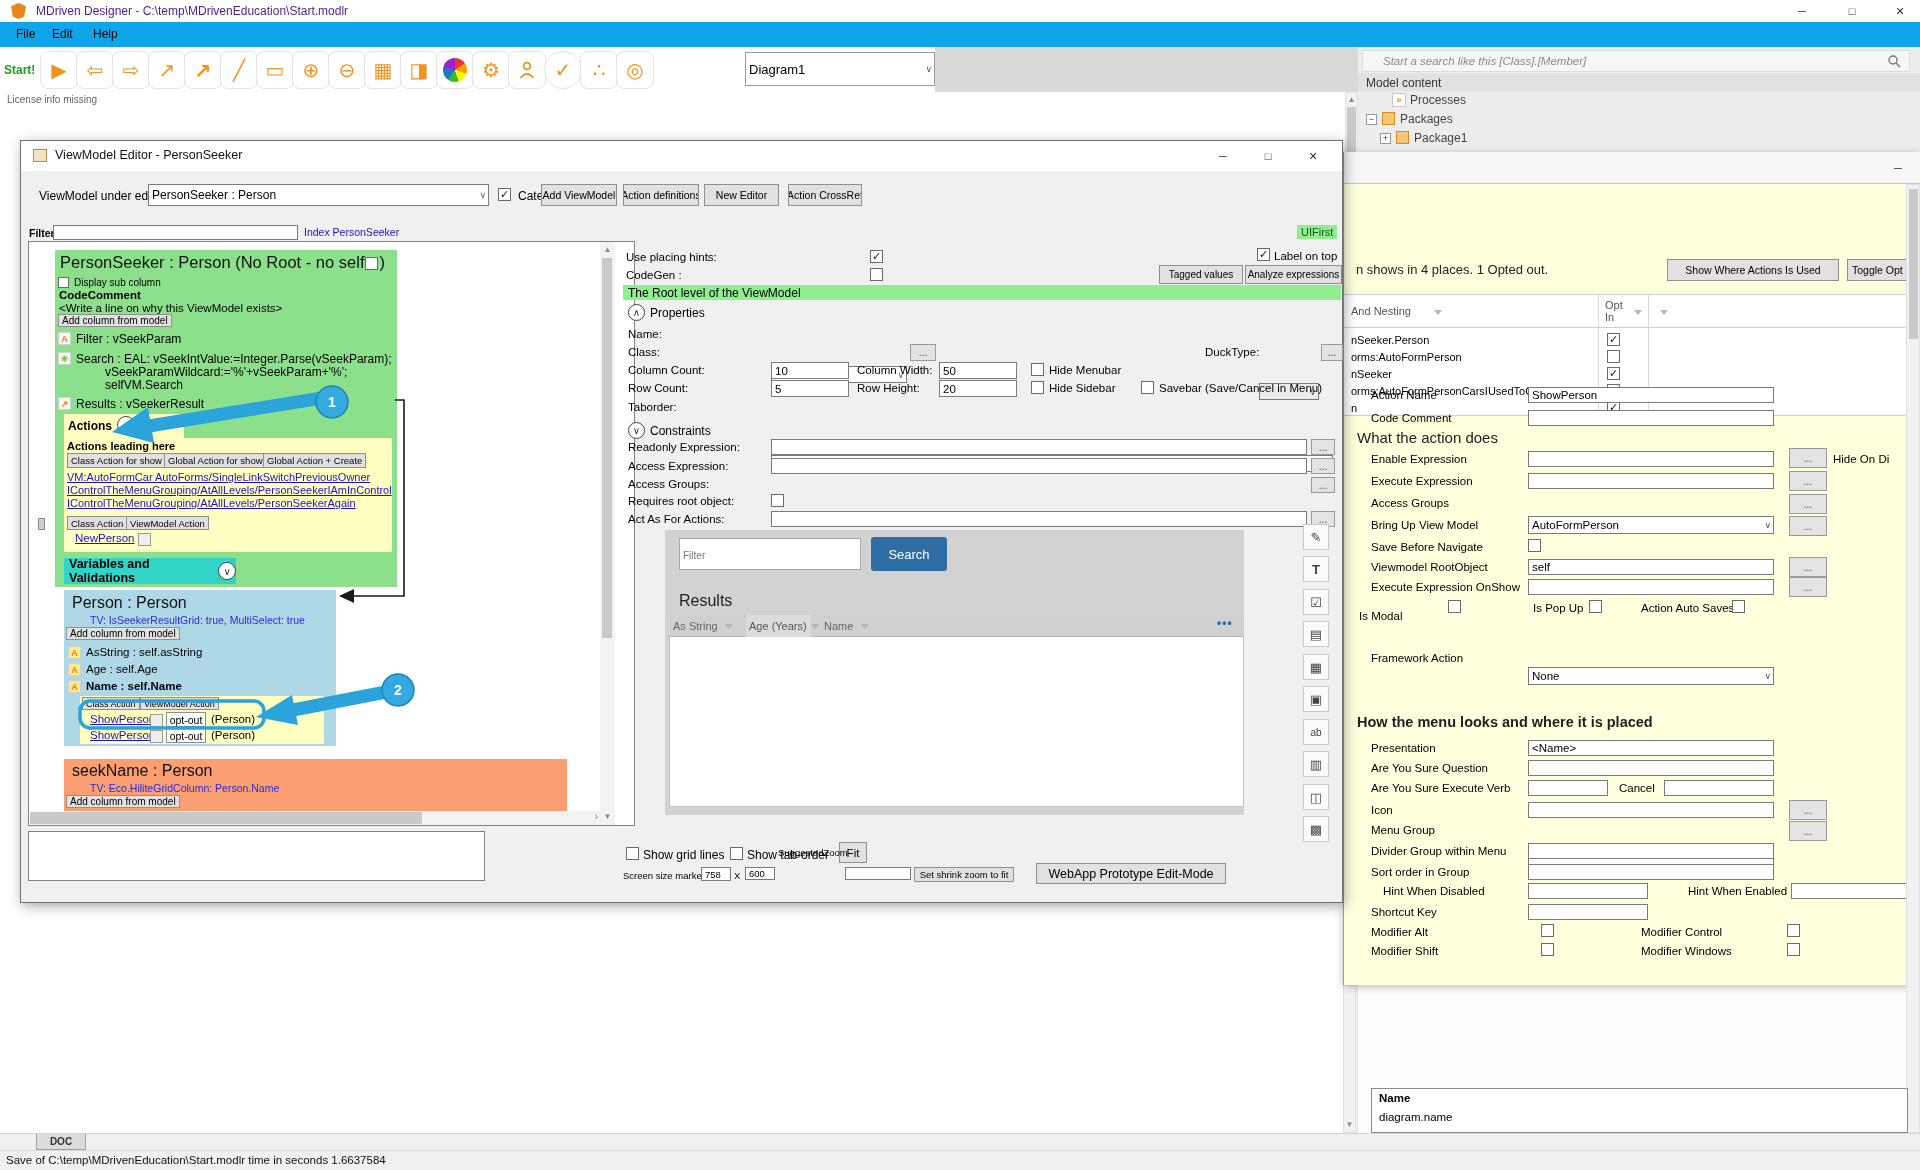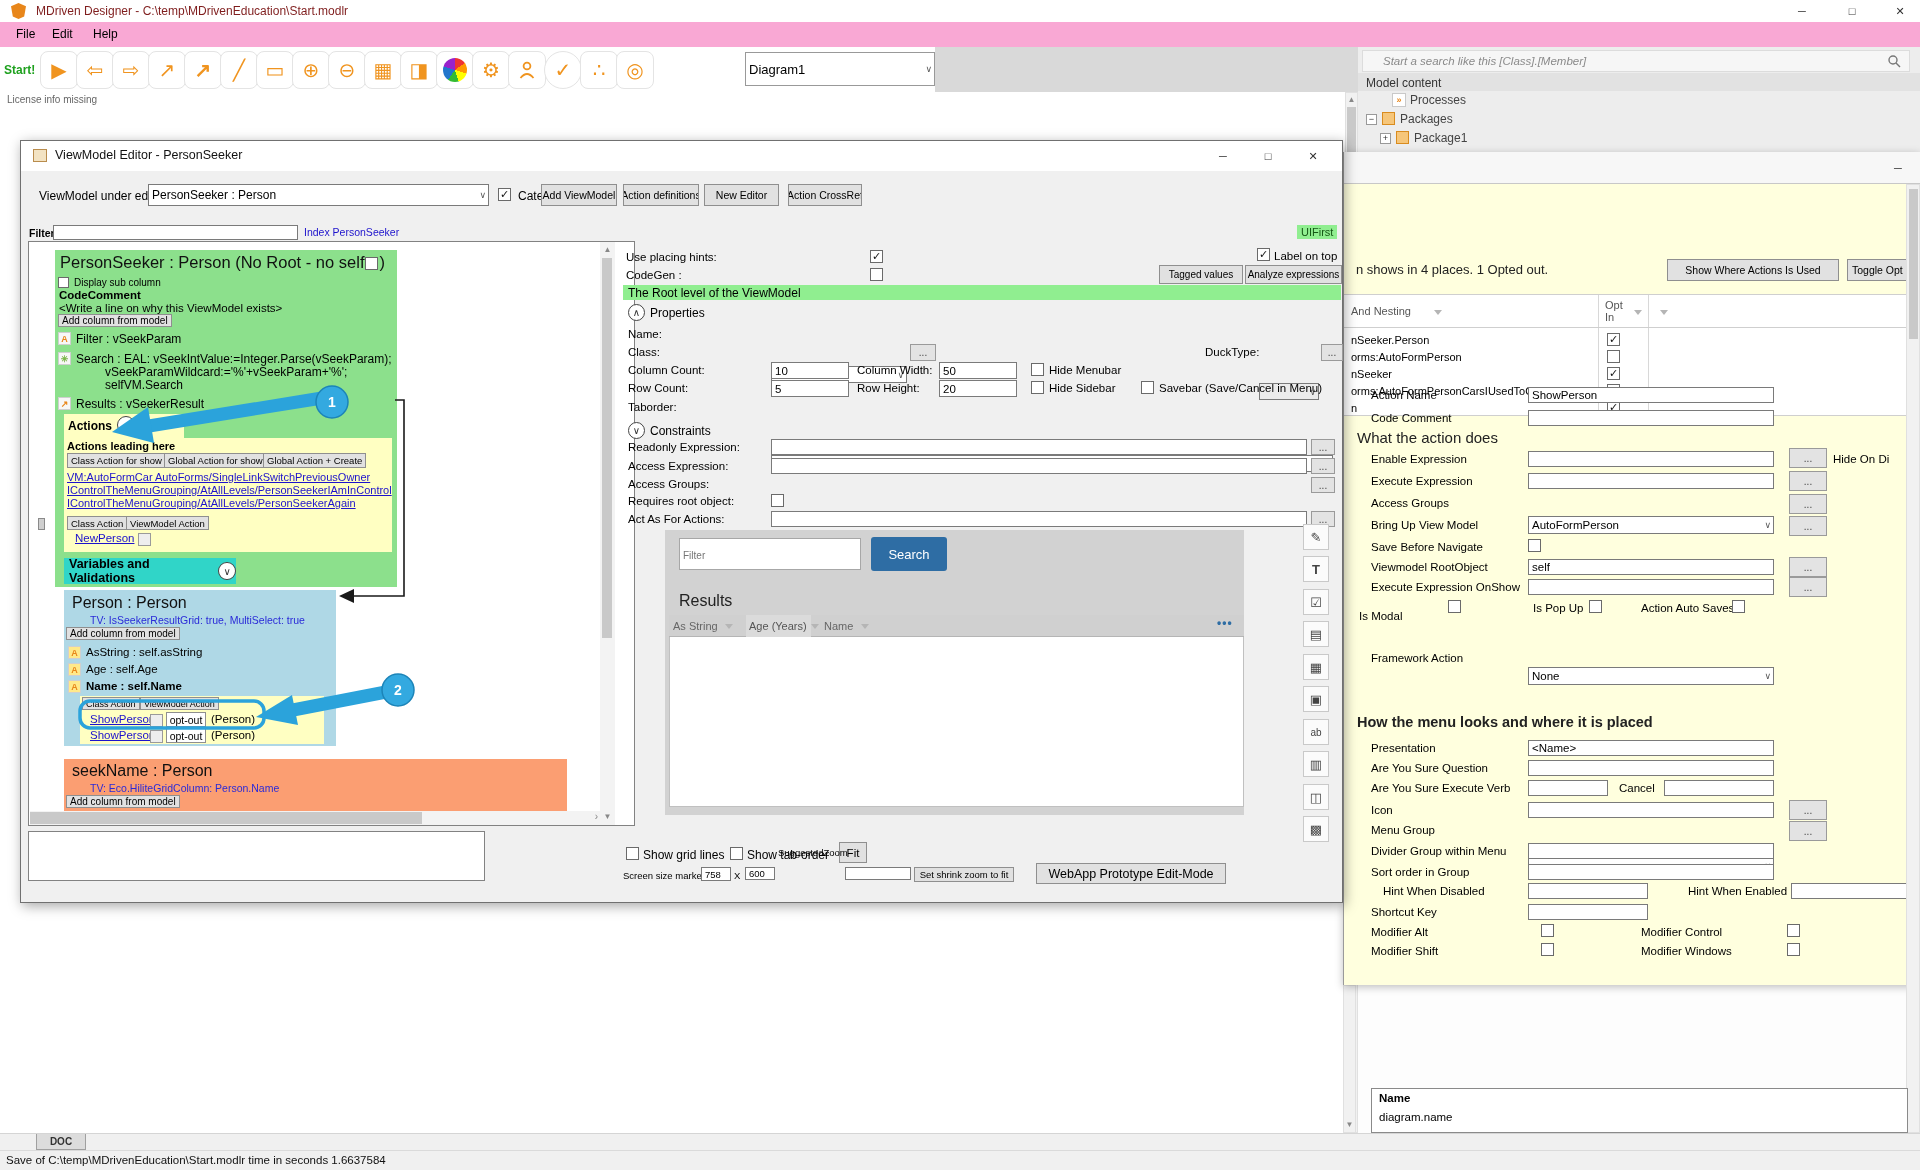--- a/index.html
+++ b/index.html
@@ -29,27 +29,27 @@
   .ylw{background:#ffffc2;}
   .field-ellipsis{background:#e3e3e3;border:1px solid #9a9a9a;font-size:10px;color:#444;display:flex;align-items:center;justify-content:center;}
 </style>
 </head>
 <body>
 
 <div class="app">
 
   <div class="abs" style="left:0;top:0;width:1920px;height:22px;background:#fff;">
     <span class="abs" style="left:11px;top:3px;width:15px;height:16px;background:#e8861a;clip-path:polygon(50% 0,100% 20%,88% 85%,50% 100%,12% 85%,0 20%);"></span>
-    <span class="abs nw" style="left:36px;top:4px;font-size:12px;color:#7f1d1d;">MDriven Designer - C:\temp\MDrivenEducation\Start.modlr</span>
+    <span class="abs nw" style="left:36px;top:4px;font-size:12px;color:#4c1d95;">MDriven Designer - C:\temp\MDrivenEducation\Start.modlr</span>
     <span class="abs winglyph" style="left:1786px;top:2px;">─</span>
     <span class="abs winglyph" style="left:1836px;top:2px;">□</span>
     <span class="abs winglyph" style="left:1884px;top:2px;">✕</span>
   </div>
 
-  <div class="abs" style="left:0;top:22px;width:1920px;height:25px;background:#f9a8d4;">
+  <div class="abs" style="left:0;top:22px;width:1920px;height:25px;background:#0ea5e9;">
     <span class="abs lbl" style="left:16px;top:5px;font-size:12px;">File</span>
     <span class="abs lbl" style="left:52px;top:5px;font-size:12px;">Edit</span>
     <span class="abs lbl" style="left:93px;top:5px;font-size:12px;">Help</span>
   </div>
 
   <div class="abs" style="left:0;top:47px;width:1358px;height:45px;background:#fff;">
     <span class="abs nw" style="left:4px;top:16px;font-size:12px;font-weight:bold;color:#1fa11f;">Start!</span>
     <span class="abs toolbtn" style="left:40px;top:4px;">▶</span>
     <span class="abs toolbtn" style="left:76px;top:4px;">⇦</span>
     <span class="abs toolbtn" style="left:112px;top:4px;">⇨</span>

